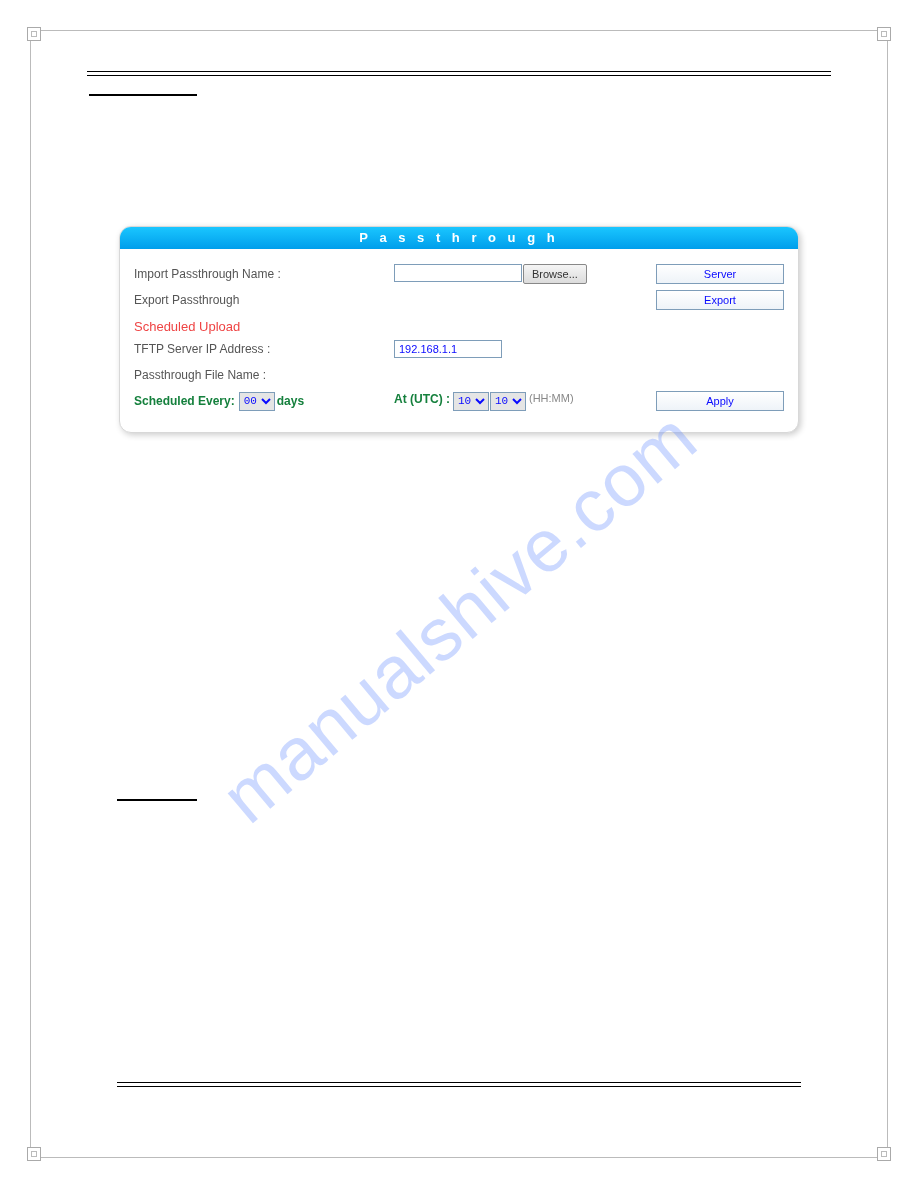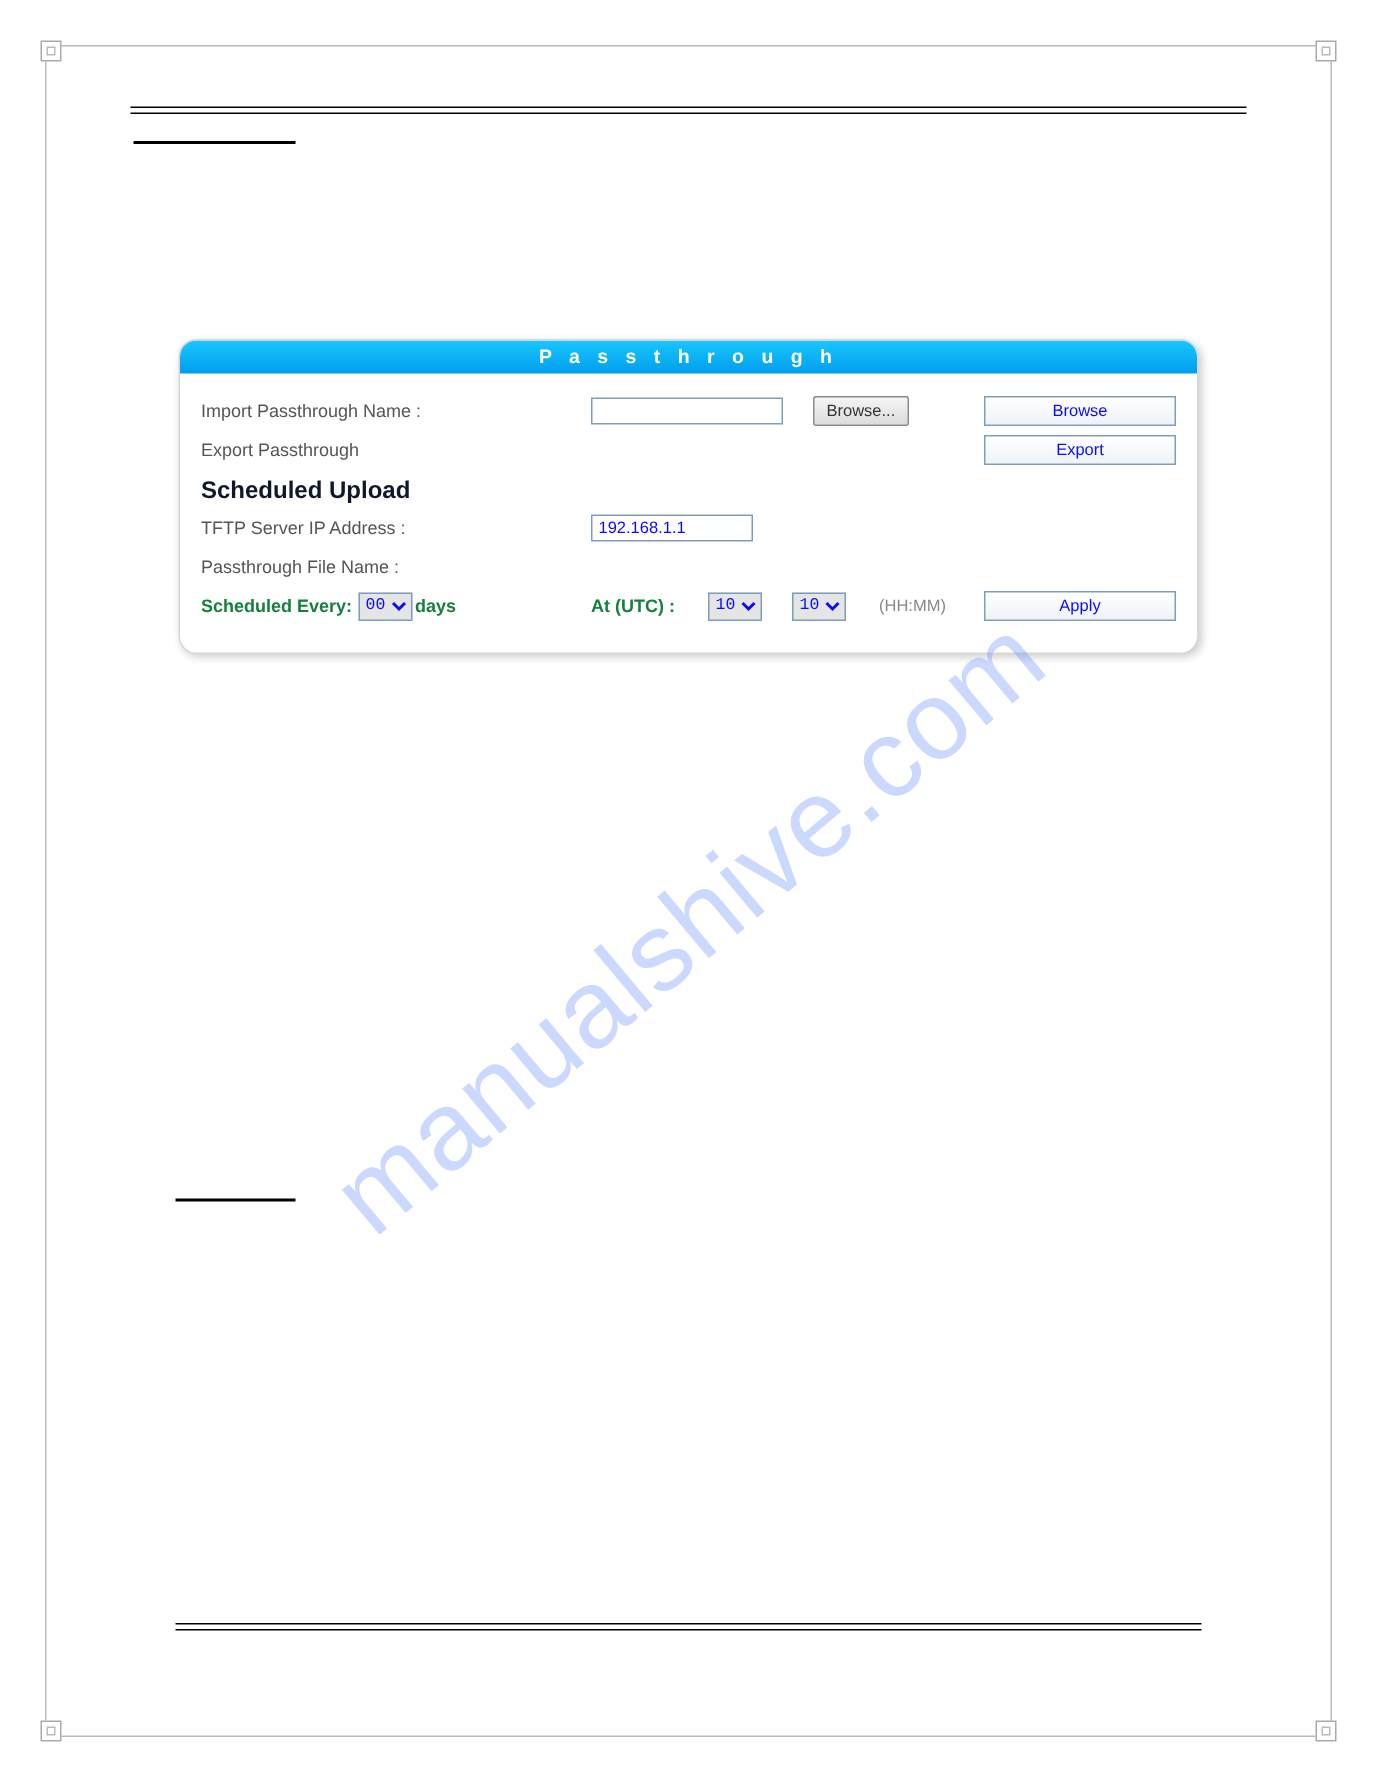--- a/index.html
+++ b/index.html
@@ -73,21 +73,21 @@
   }
   .panel-body { padding: 10px 14px 16px; }
   .row {
     display: flex;
     align-items: center;
     margin: 4px 0;
     min-height: 22px;
   }
   .col-label { width: 260px; color: #555; font-weight: bold; }
   .col-label.normal { font-weight: normal; color: #555; }
-  .col-mid { flex: 1; display: flex; align-items: center; gap: 20px; }
+  .col-mid { flex: 1; display: flex; align-items: flex-start; gap: 1px; }
   .col-right { width: 130px; display: flex; justify-content: flex-end; }
   input[type="text"].field {
     font-family: Verdana, Arial, sans-serif;
     font-size: 11px;
     color: #0a0aff;
     border: 1px solid #7e9db9;
     height: 18px;
     padding: 1px 4px;
     background: #fff;
   }
@@ -113,24 +113,24 @@
     font-size: 11px;
     color: #0a0aff;
     text-align: center;
     width: 128px;
     height: 20px;
     border: 1px solid #7e9db9;
     background: linear-gradient(#ffffff, #eef3f8);
     cursor: pointer;
   }
   .sub-heading {
-    font-weight: bold;
-    color: #0f172a;
+    font-weight: normal;
+    color: #ef4444;
     margin: 8px 0 4px;
-    font-size: 16px;
+    font-size: 13px;
   }
   select.sel {
     font-family: Liberation Mono, monospace;
     font-size: 11px;
     color: #0a0aff;
     border: 1px solid #7e9db9;
     height: 19px;
     background: #e5e5e5;
   }
   .inline-label { color: #15803d; font-weight: bold; margin-right: 2px; }
@@ -176,21 +176,21 @@
         <div class="panel-title">P a s s t h r o u g h</div>
         <div class="panel-body">
 
           <div class="row">
             <div class="col-label normal">Import Passthrough Name :</div>
             <div class="col-mid">
               <div class="file-field"></div>
               <button class="browse-btn">Browse...</button>
             </div>
             <div class="col-right">
-              <button class="action-btn">Browse</button>
+              <button class="action-btn">Server</button>
             </div>
           </div>
 
           <div class="row">
             <div class="col-label normal">Export Passthrough</div>
             <div class="col-mid"></div>
             <div class="col-right">
               <button class="action-btn">Export</button>
             </div>
           </div>

